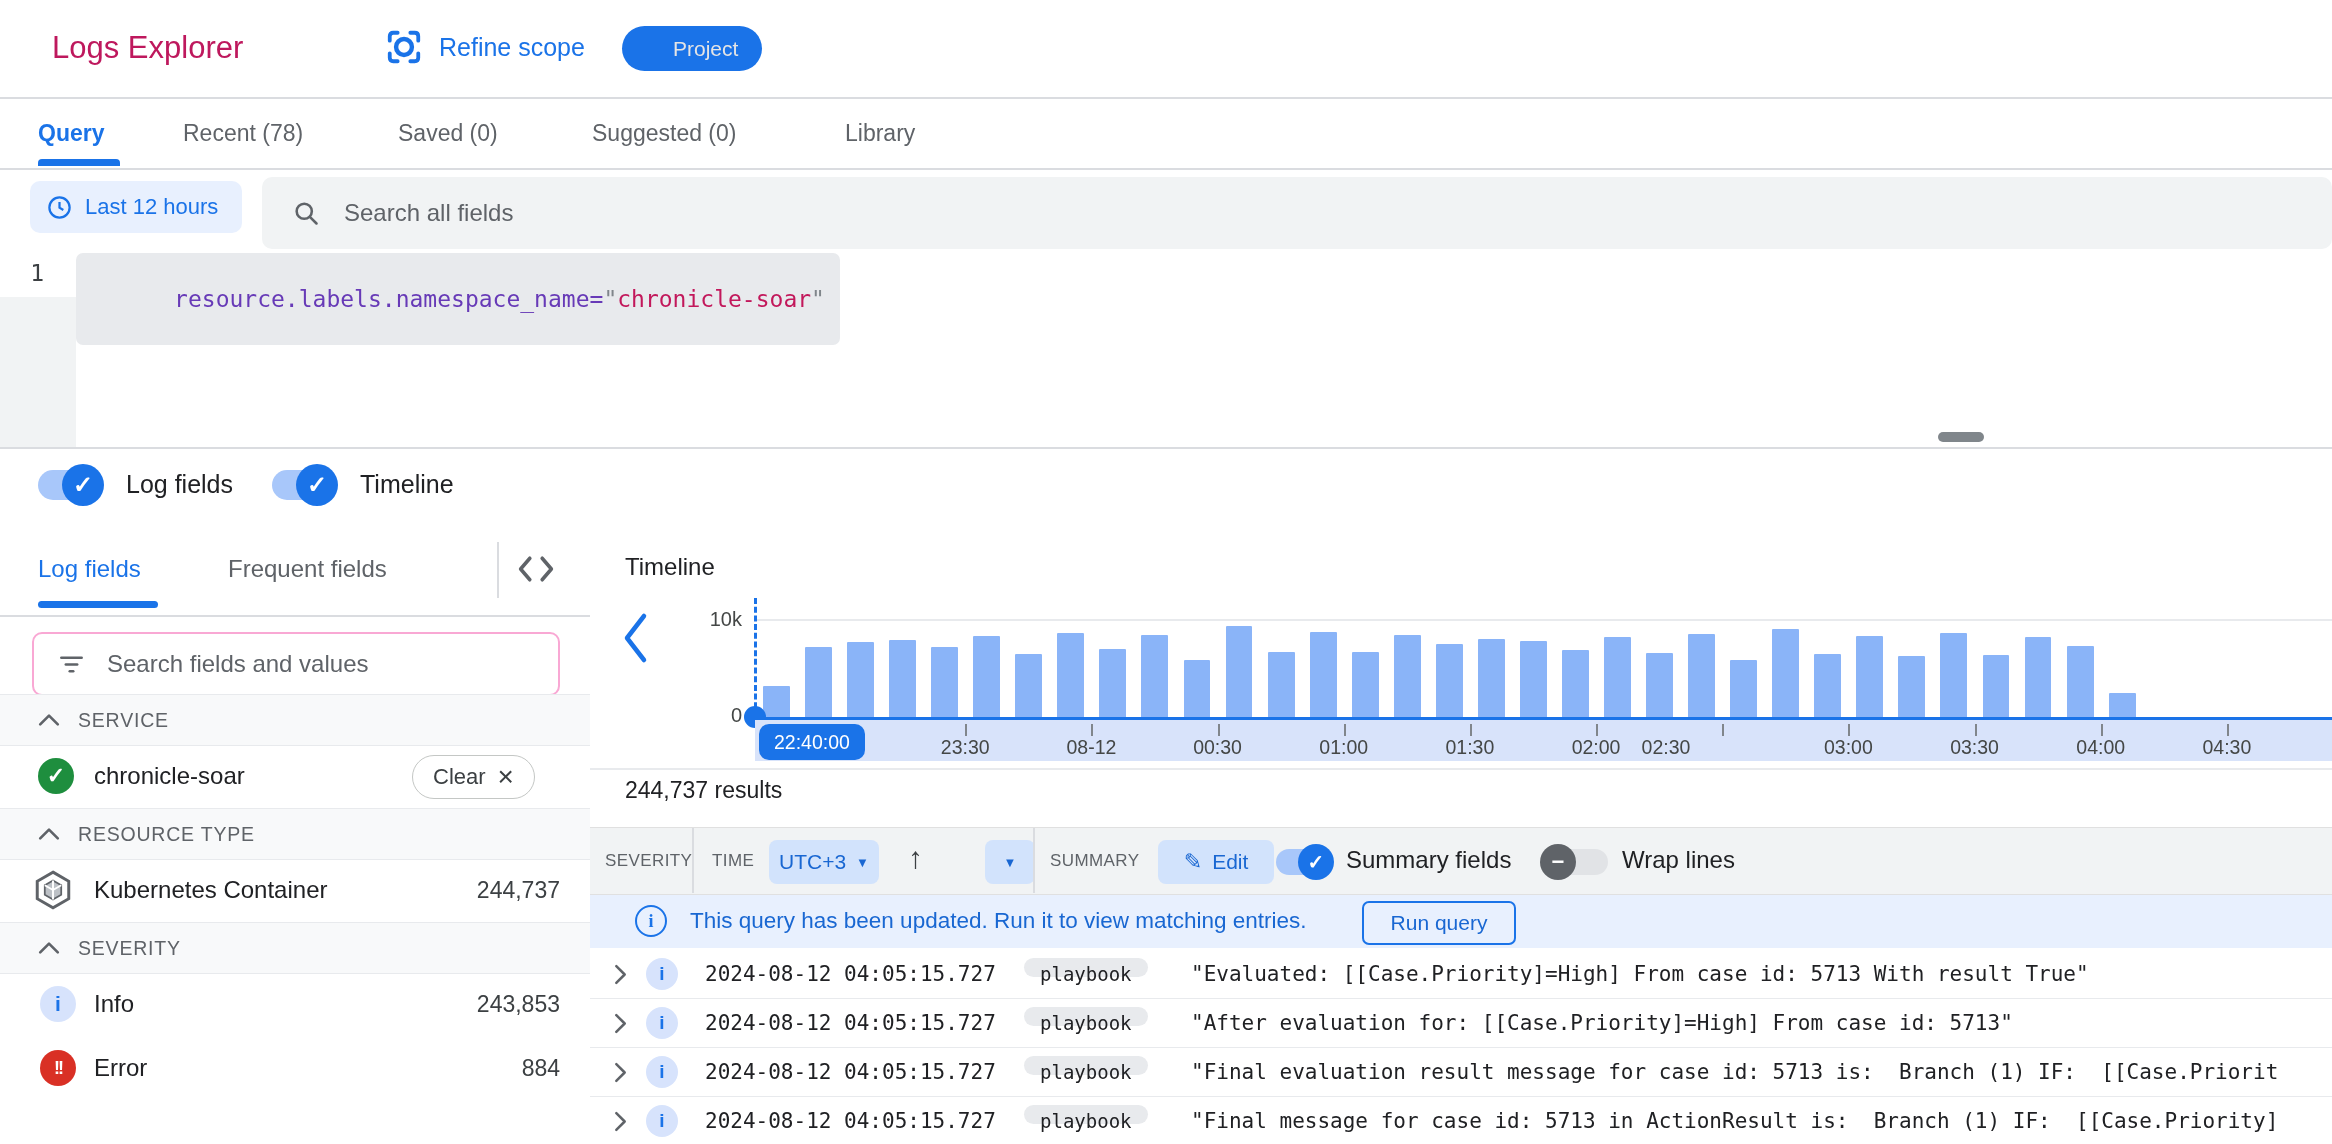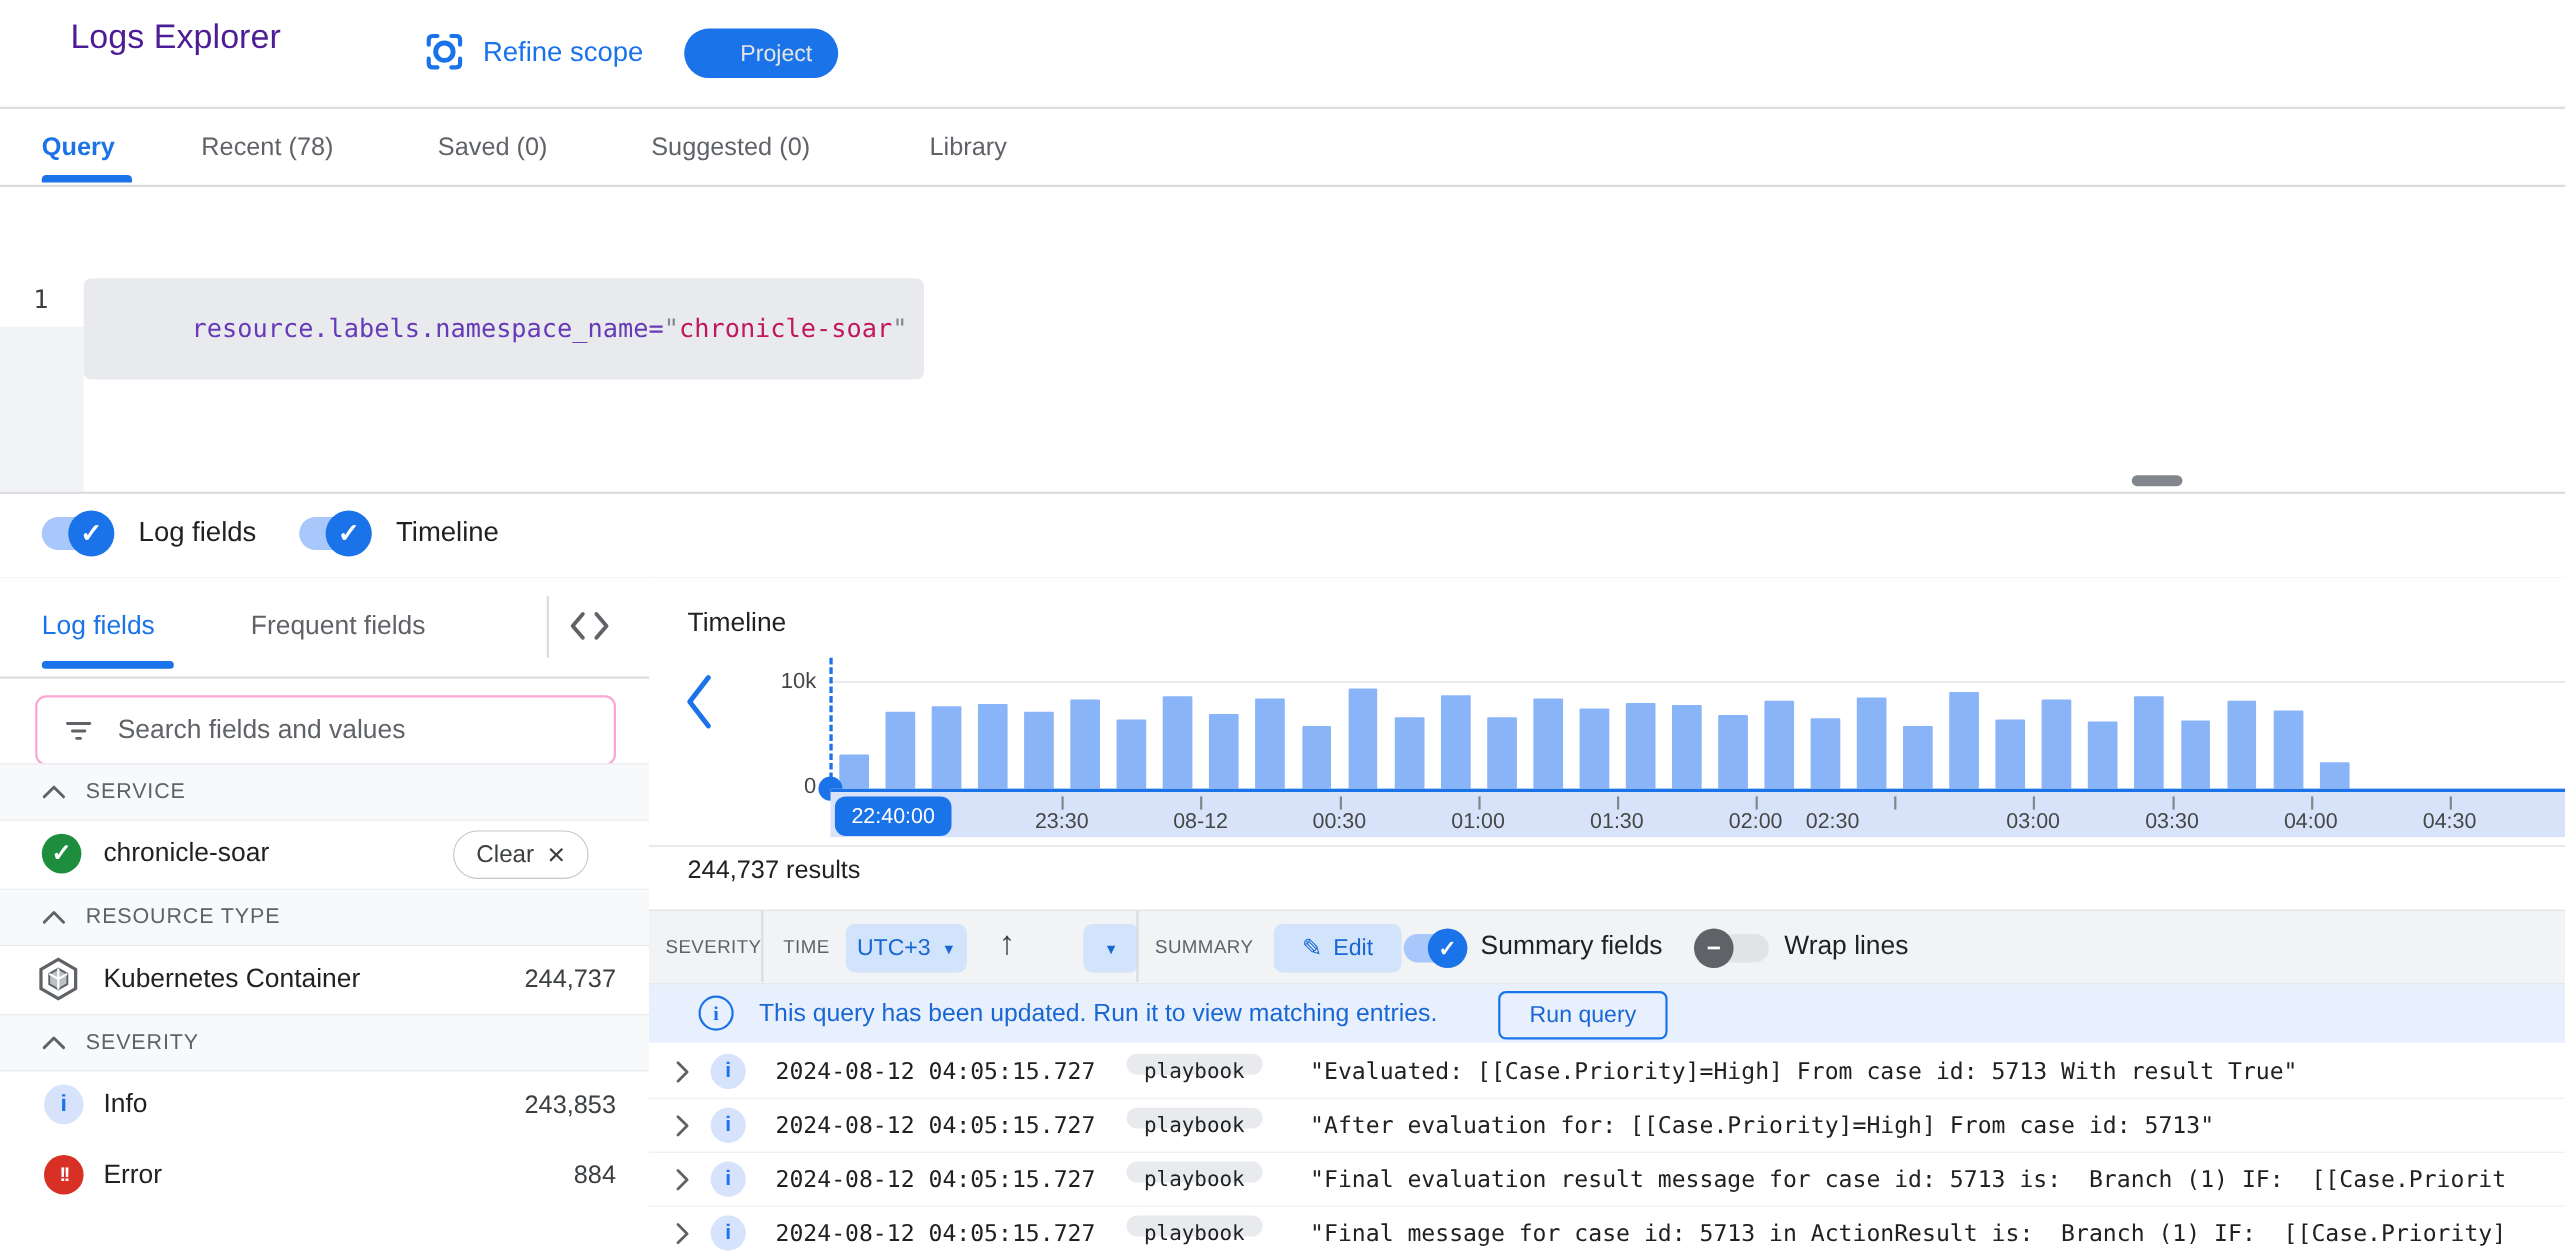--- a/index.html
+++ b/index.html
@@ -30,21 +30,21 @@
   .xlab{position:absolute;top:16px;transform:translateX(-50%);font-size:19.5px;color:#444746;white-space:nowrap;}
   input{border:none;outline:none;background:transparent;font-family:"Liberation Sans",sans-serif;}
   input::placeholder{color:#5f6368;opacity:1;}
 </style>
 </head>
 <body>
 
 <div class="root">
 
   <div class="abs" style="left:0;top:0;width:2332px;height:97px;">
-    <div class="abs" style="left:52px;top:16px;font-size:31px;color:#4c1d95;margin-left:12px;">Logs Explorer</div>
+    <div class="abs" style="left:52px;top:30px;font-size:31px;color:#be185d;">Logs Explorer</div>
     <div class="abs" style="left:385px;top:28px;display:flex;align-items:center;gap:16px;cursor:pointer;">
       <span style="display:flex;">
         <svg width="38" height="38" viewBox="0 0 24 24" fill="none" stroke="#1a73e8" stroke-width="2.4" stroke-linecap="round">
           <path d="M3 8V5.2Q3 3 5.2 3H8"></path>
             <path d="M16 3h2.8Q21 3 21 5.2V8"></path>
           <path d="M21 16v2.8Q21 21 18.8 21H16"></path>
             <path d="M8 21H5.2Q3 21 3 18.8V16"></path>
           <circle cx="12" cy="12" r="5" stroke-width="2.8"></circle>
         </svg>
       </span>
@@ -59,20 +59,40 @@
   <div class="abs" style="left:0;top:97px;width:2332px;height:71px;">
     <span class="abs tab active" style="left:38px;top:23px;cursor:pointer;">Query</span>
     <span class="abs tab" style="left:183px;top:23px;cursor:pointer;">Recent (78)</span>
     <span class="abs tab" style="left:398px;top:23px;cursor:pointer;">Saved (0)</span>
     <span class="abs tab" style="left:592px;top:23px;cursor:pointer;">Suggested (0)</span>
     <span class="abs tab" style="left:845px;top:23px;cursor:pointer;">Library</span>
     <div class="abs" style="left:38px;top:62px;width:82px;height:7px;background:#1a73e8;border-radius:4px 4px 0 0;"></div>
   </div>
   <div class="hline" style="top:168px;"></div>
 
+  <div class="abs" style="left:0;top:168px;width:2332px;height:82px;">
+    <div class="abs" style="left:30px;top:13px;width:212px;height:52px;background:#e8f0fe;border-radius:10px;display:flex;align-items:center;gap:12px;padding-left:16px;box-sizing:border-box;cursor:pointer;">
+      <span style="display:flex;">
+        <svg width="27" height="27" viewBox="0 0 24 24" fill="none" stroke="#1a73e8" stroke-width="2">
+          <circle cx="12" cy="12" r="9"></circle>
+            <path d="M12 7v5.2l3.4 2"></path>
+        </svg>
+      </span>
+      <span style="font-size:22px;color:#1a73e8;font-weight:500;">Last 12 hours</span>
+    </div>
+    <div class="abs" style="left:262px;top:9px;width:2070px;height:72px;background:#f1f3f4;border-radius:10px;display:flex;align-items:center;gap:22px;padding-left:30px;box-sizing:border-box;">
+      <span style="display:flex;">
+        <svg width="28" height="28" viewBox="0 0 24 24" fill="none" stroke="#5f6368" stroke-width="2.2" stroke-linecap="round">
+          <circle cx="10.5" cy="10.5" r="6.5"></circle>
+            <path d="M15.5 15.5 21 21"></path>
+        </svg>
+      </span>
+      <input type="text" style="font-size: 24px; width: 1900px; color: rgb(32, 33, 36);" placeholder="Search all fields">
+    </div>
+  </div>
   <div class="hline" style="top:250px;"></div>
 
   <div class="abs" style="left:0;top:250px;width:2332px;height:197px;background:#fff;">
     <div class="abs" style="left:0;top:47px;width:76px;height:150px;background:#f1f3f4;"></div>
     <span class="abs mono" style="left:0;top:10px;width:44px;text-align:right;font-size:23px;color:#3c4043;">1</span>
     <div class="abs mono" style="left:76px;top:3px;background:#e8eaed;border-radius:7px;padding:7px 15px;font-size:23px;white-space:pre;cursor:text;">
       <span style="color:#673ab7;">resource.labels.namespace_name</span><span style="color:#673ab7;">=</span><span style="color:#80868b;">"</span><span style="color:#c2185b;">chronicle-soar</span><span style="color:#80868b;">"</span>
     </div>
     <div class="abs" style="left:1938px;top:182px;width:46px;height:10px;background:#80868b;border-radius:5px;cursor:row-resize;"></div>
   </div>

